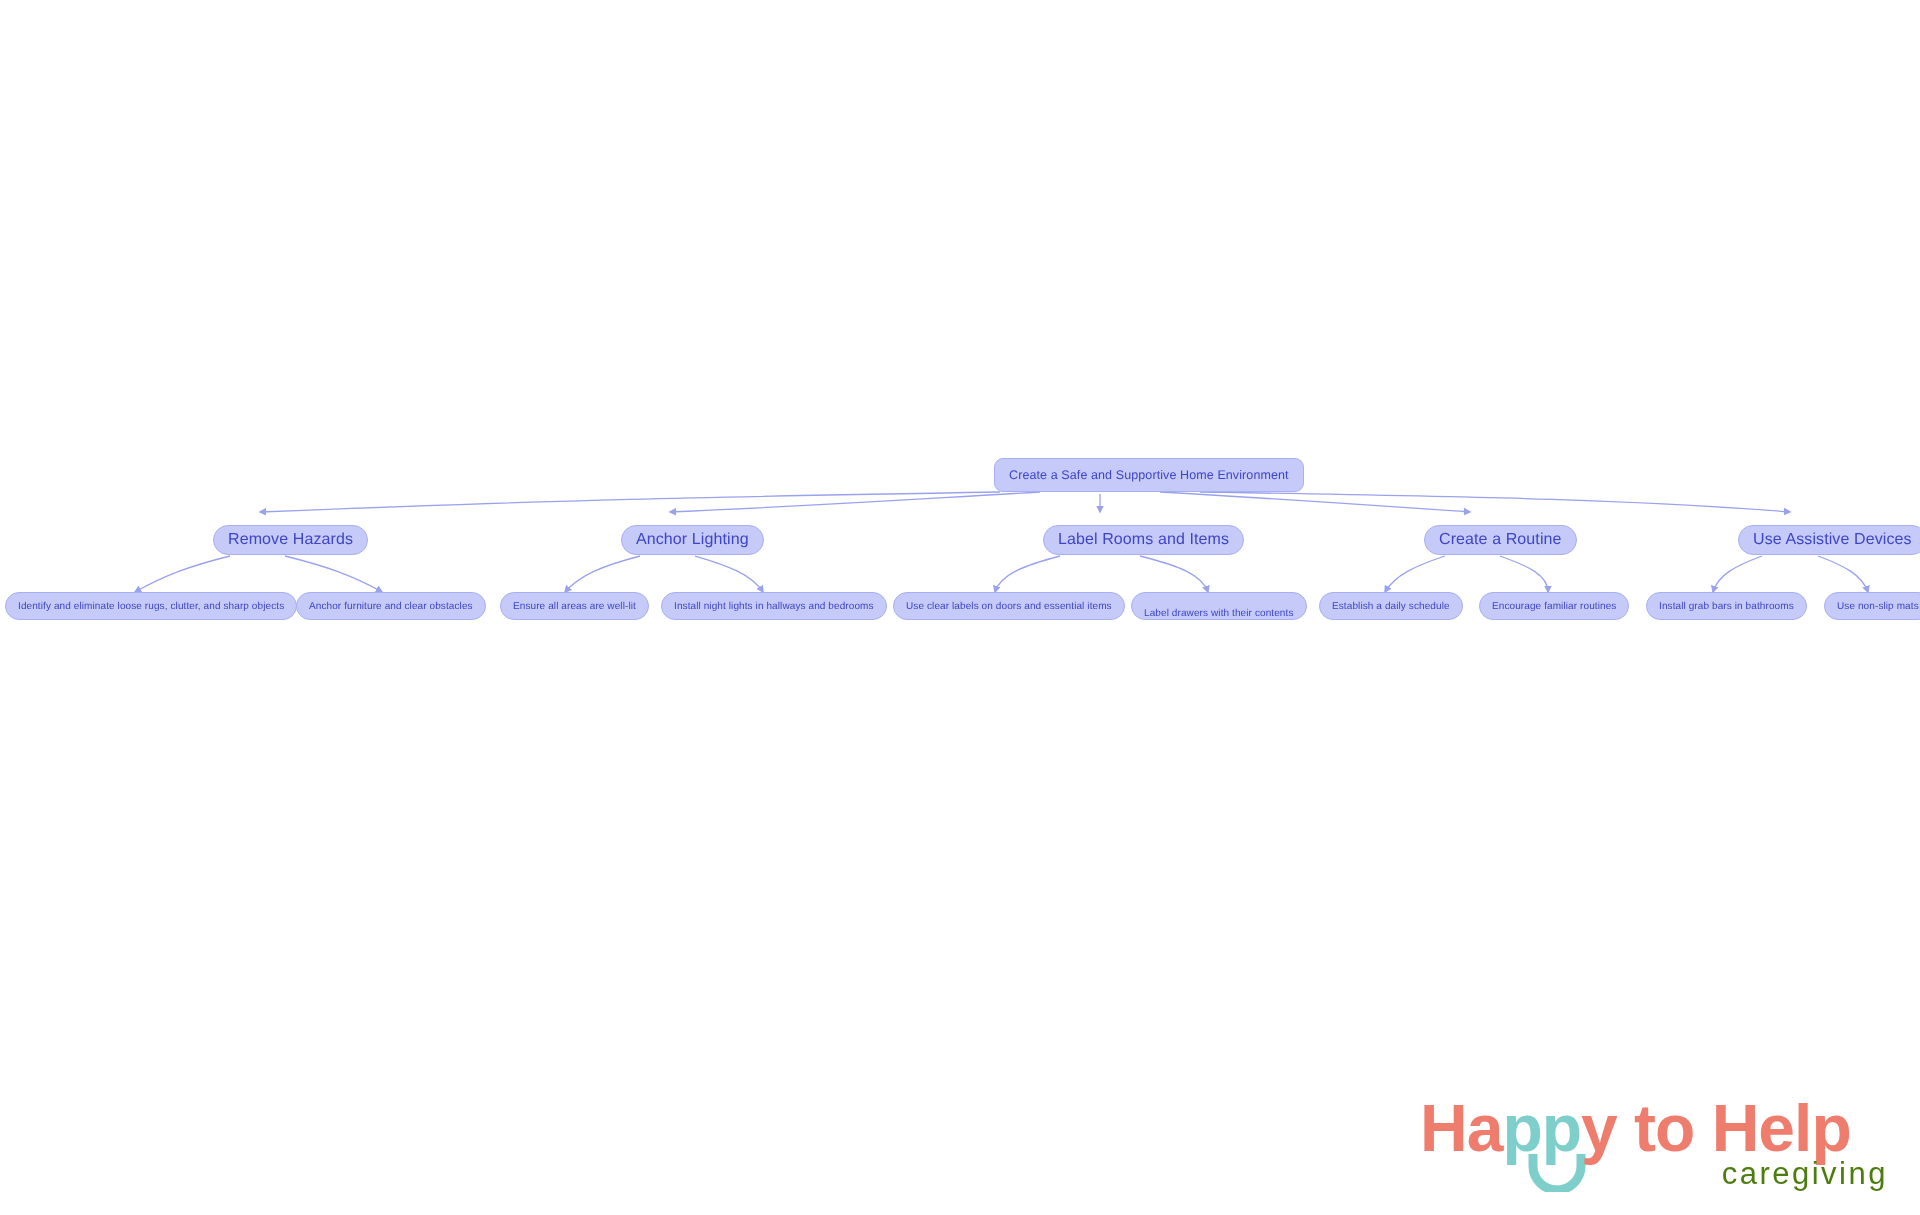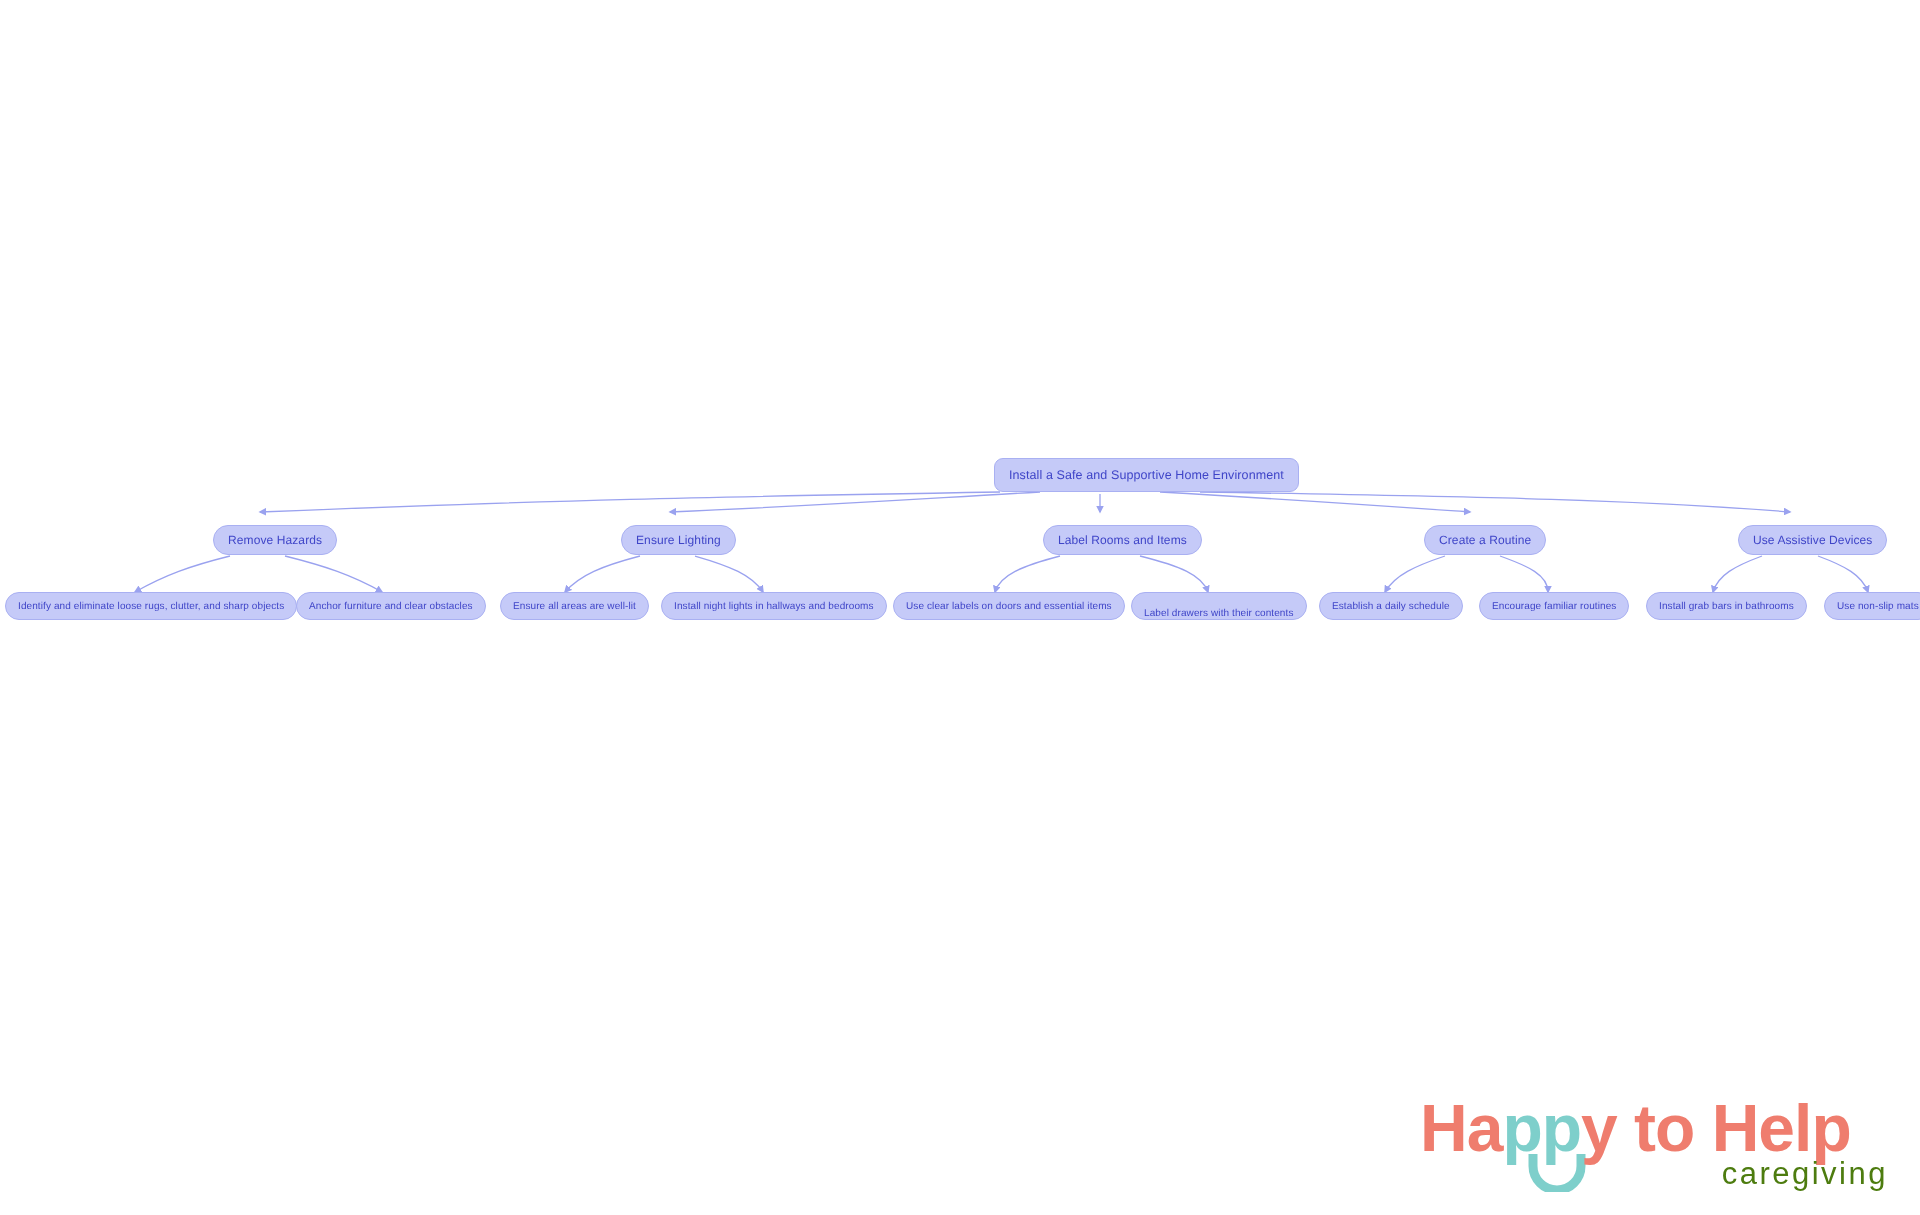--- a/index.html
+++ b/index.html
@@ -50,21 +50,21 @@
   .node.root {
     height: 34px;
     border-radius: 9px;
     font-size: 12.5px;
     padding: 0 14px;
   }
 
   .node.branch {
     height: 30px;
     border-radius: 15px;
-    font-size: 12px;
+    font-size: 16px;
     padding: 0 14px;
   }
 
   .node.leaf {
     height: 28px;
     border-radius: 14px;
     font-size: 10px;
     padding: 0 12px;
   }
 
@@ -138,29 +138,29 @@
 
       <path d="M 1445 556 C 1415 566 1395 575 1385 592"></path>
       <path d="M 1500 556 C 1528 566 1548 575 1548 592"></path>
 
       <path d="M 1762 556 C 1735 566 1718 575 1713 592"></path>
       <path d="M 1818 556 C 1845 566 1862 575 1868 592"></path>
     </g>
   </svg>
 
   <div class="node root" style="left:994px; top:458px;">
-    <span>Install a Safe and Supportive Home Environment</span>
+    <span>Create a Safe and Supportive Home Environment</span>
   </div>
 
   <div class="node branch" style="left:213px; top:525px;">
     <span>Remove Hazards</span>
   </div>
 
   <div class="node branch" style="left:621px; top:525px;">
-    <span>Ensure Lighting</span>
+    <span>Anchor Lighting</span>
   </div>
 
   <div class="node branch" style="left:1043px; top:525px;">
     <span>Label Rooms and Items</span>
   </div>
 
   <div class="node branch" style="left:1424px; top:525px;">
     <span>Create a Routine</span>
   </div>
 

